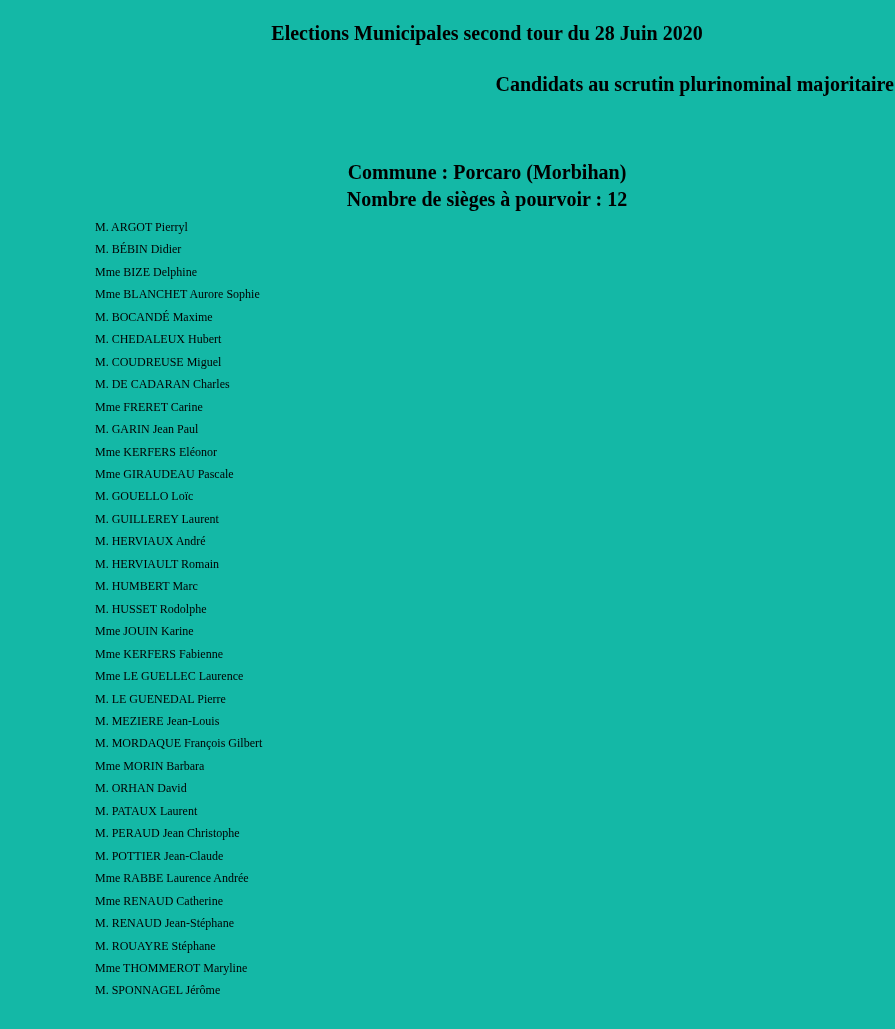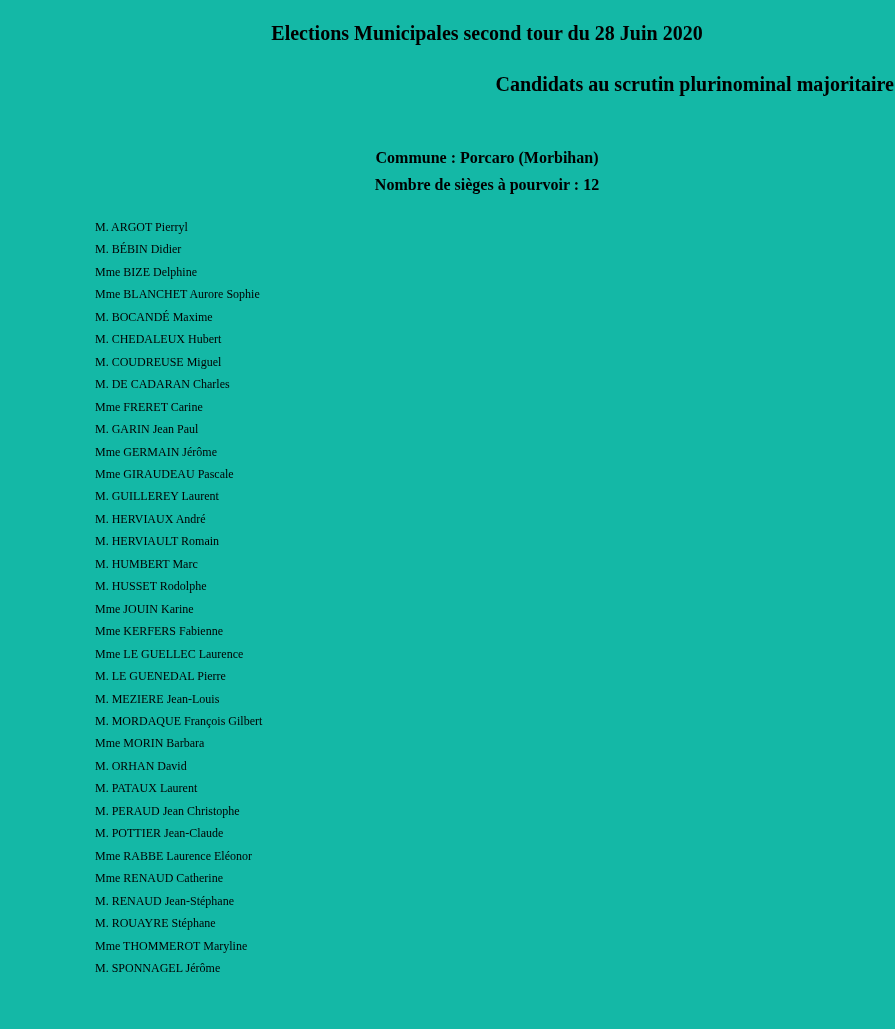--- a/index.html
+++ b/index.html
@@ -31,25 +31,25 @@
     top: 72px;
     left: 80px;
     width: 814px;
     text-align: right;
     font-size: 20px;
     font-weight: bold;
     line-height: 24px;
   }
   .commune-block {
     position: absolute;
-    top: 144px;
+    top: 159px;
     left: 80px;
     width: 814px;
     text-align: center;
-    font-size: 16px;
+    font-size: 20px;
     font-weight: bold;
     line-height: 27px;
   }
   .candidate-list {
     position: absolute;
     top: 216px;
     left: 95px;
     font-size: 12px;
     line-height: 22.45px;
   }
@@ -75,39 +75,40 @@
       <div class="candidate-line">M. ARGOT Pierryl</div>
       <div class="candidate-line">M. BÉBIN Didier</div>
       <div class="candidate-line">Mme BIZE Delphine</div>
       <div class="candidate-line">Mme BLANCHET Aurore Sophie</div>
       <div class="candidate-line">M. BOCANDÉ Maxime</div>
       <div class="candidate-line">M. CHEDALEUX Hubert</div>
       <div class="candidate-line">M. COUDREUSE Miguel</div>
       <div class="candidate-line">M. DE CADARAN Charles</div>
       <div class="candidate-line">Mme FRERET Carine</div>
       <div class="candidate-line">M. GARIN Jean Paul</div>
-      <div class="candidate-line">Mme GERMAIN Jérôme</div>
+      <div class="candidate-line">Mme KERFERS Eléonor</div>
       <div class="candidate-line">Mme GIRAUDEAU Pascale</div>
+      <div class="candidate-line">M. GOUELLO Loïc</div>
       <div class="candidate-line">M. GUILLEREY Laurent</div>
       <div class="candidate-line">M. HERVIAUX André</div>
       <div class="candidate-line">M. HERVIAULT Romain</div>
       <div class="candidate-line">M. HUMBERT Marc</div>
       <div class="candidate-line">M. HUSSET Rodolphe</div>
       <div class="candidate-line">Mme JOUIN Karine</div>
       <div class="candidate-line">Mme KERFERS Fabienne</div>
       <div class="candidate-line">Mme LE GUELLEC Laurence</div>
       <div class="candidate-line">M. LE GUENEDAL Pierre</div>
       <div class="candidate-line">M. MEZIERE Jean-Louis</div>
       <div class="candidate-line">M. MORDAQUE François Gilbert</div>
       <div class="candidate-line">Mme MORIN Barbara</div>
       <div class="candidate-line">M. ORHAN David</div>
       <div class="candidate-line">M. PATAUX Laurent</div>
       <div class="candidate-line">M. PERAUD Jean Christophe</div>
       <div class="candidate-line">M. POTTIER Jean-Claude</div>
-      <div class="candidate-line">Mme RABBE Laurence Eléonor</div>
+      <div class="candidate-line">Mme RABBE Laurence Andrée</div>
       <div class="candidate-line">Mme RENAUD Catherine</div>
       <div class="candidate-line">M. RENAUD Jean-Stéphane</div>
       <div class="candidate-line">M. ROUAYRE Stéphane</div>
       <div class="candidate-line">Mme THOMMEROT Maryline</div>
       <div class="candidate-line">M. SPONNAGEL Jérôme</div>
     </div>
 
 </div>
 
 </body></html>

